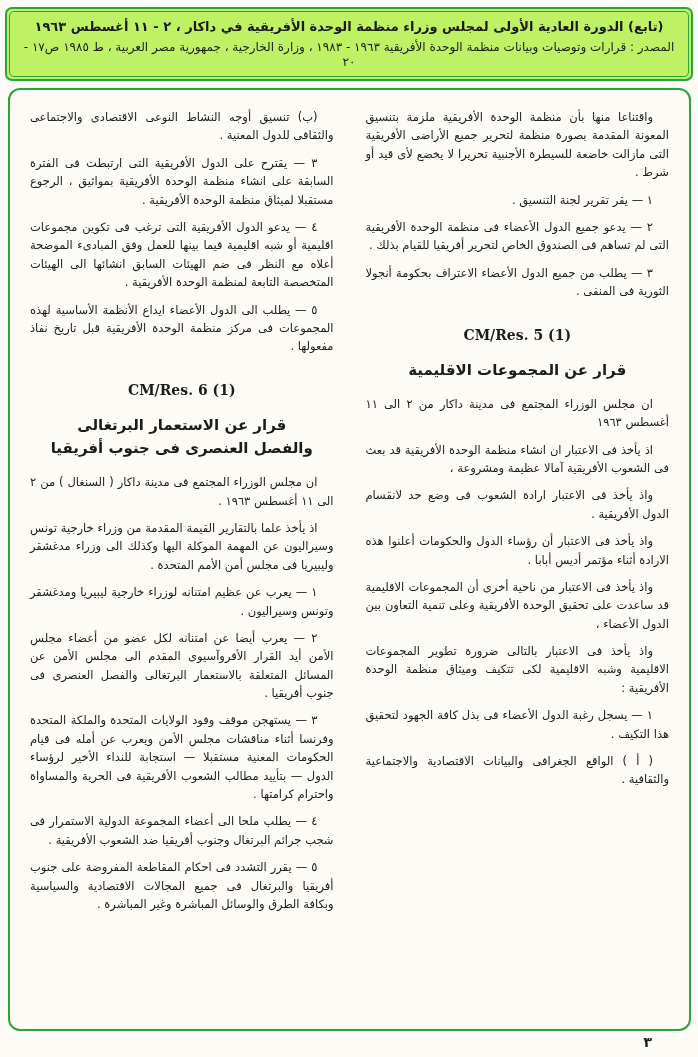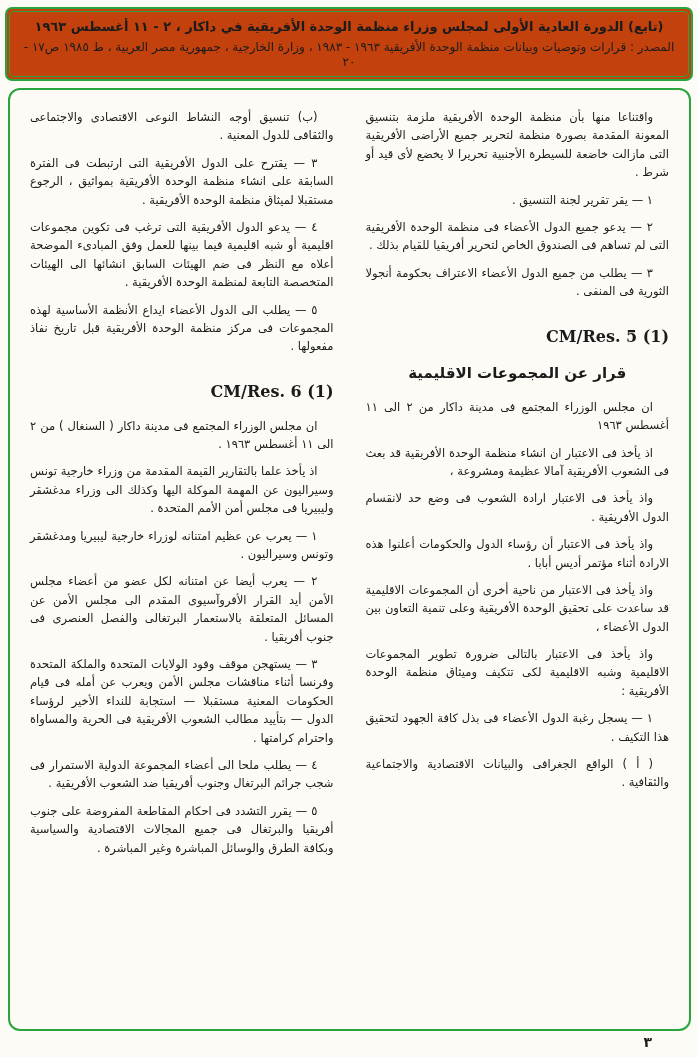--- a/index.html
+++ b/index.html
@@ -12,21 +12,21 @@
     font-family: "DejaVu Sans", sans-serif;
     color: #1b1b1b;
     overflow: hidden;
     margin: 0 auto;
   }
   .header-box {
     position: absolute; top: 7px; left: 5px; right: 5px;
     border: 2px solid var(--green);
     border-radius: 7px;
     padding: 2px;
-    background: #c2410c;
+    background: #bef264;
   }
   .header-inner {
     border: 1px solid var(--green);
     border-radius: 5px;
     padding: 6px 10px 5px;
     text-align: center;
     direction: rtl;
   }
   .header-title { font-size: 13px; font-weight: bold; line-height: 1.35; }
   .header-source { font-size: 12px; margin-top: 4px; line-height: 1.3; }
@@ -43,24 +43,24 @@
   .column { flex: 1; direction: rtl; min-width: 0; }
   .para {
     font-size: 11.5px;
     line-height: 1.6;
     text-align: justify;
     margin-bottom: 9px;
     text-indent: 16px;
   }
   .res-code {
     direction: ltr;
-    text-align: right;
+    text-align: center;
     font-family: "DejaVu Serif", serif;
     font-weight: bold;
-    font-size: 16px;
+    font-size: 14px;
     margin: 26px 0 16px;
   }
   .res-title {
     font-size: 15px;
     font-weight: bold;
     text-align: center;
     line-height: 1.55;
     margin: 0 0 13px;
   }
   .page-number {
@@ -99,20 +99,24 @@
         <p class="para">١ — يسجل رغبة الدول الأعضاء فى بذل كافة الجهود لتحقيق هذا التكيف .</p>
         <p class="para">( أ )  الواقع الجغرافى والبيانات الاقتصادية والاجتماعية والثقافية .</p>
       </div>
 
       <div class="column">
         <p class="para">(ب) تنسيق أوجه النشاط النوعى الاقتصادى والاجتماعى والثقافى للدول المعنية .</p>
         <p class="para">٣ — يقترح على الدول الأفريقية التى ارتبطت فى الفترة السابقة على انشاء منظمة الوحدة الأفريقية بمواثيق ، الرجوع مستقبلا لميثاق منظمة الوحدة الأفريقية .</p>
         <p class="para">٤ — يدعو الدول الأفريقية التى ترغب فى تكوين مجموعات اقليمية أو شبه اقليمية فيما بينها للعمل وفق المبادىء الموضحة أعلاه مع النظر فى ضم الهيئات السابق انشائها الى الهيئات المتخصصة التابعة لمنظمة الوحدة الأفريقية .</p>
         <p class="para">٥ — يطلب الى الدول الأعضاء ايداع الأنظمة الأساسية لهذه المجموعات فى مركز منظمة الوحدة الأفريقية قبل تاريخ نفاذ مفعولها .</p>
         <div class="res-code">CM/Res. 6 (1)</div>
+        <h2 class="res-title">
+          <span style="display:block">قرار عن الاستعمار البرتغالى</span>
+          <span style="display:block">والفصل العنصرى فى جنوب أفريقيا</span>
+        </h2>
         <p class="para">ان مجلس الوزراء المجتمع فى مدينة داكار ( السنغال ) من ٢ الى ١١ أغسطس ١٩٦٣ .</p>
         <p class="para">اذ يأخذ علما بالتقارير القيمة المقدمة من وزراء خارجية تونس وسيراليون عن المهمة الموكلة اليها وكذلك الى وزراء مدغشقر وليبيريا فى مجلس أمن الأمم المتحدة .</p>
         <p class="para">١ — يعرب عن عظيم امتنانه لوزراء خارجية ليبيريا ومدغشقر وتونس وسيراليون .</p>
         <p class="para">٢ — يعرب أيضا عن امتنانه لكل عضو من أعضاء مجلس الأمن أيد القرار الأفروآسيوى المقدم الى مجلس الأمن عن المسائل المتعلقة بالاستعمار البرتغالى والفصل العنصرى فى جنوب أفريقيا .</p>
         <p class="para">٣ — يستهجن موقف وفود الولايات المتحدة والملكة المتحدة وفرنسا أثناء مناقشات مجلس الأمن ويعرب عن أمله فى قيام الحكومات المعنية مستقبلا — استجابة للنداء الأخير لرؤساء الدول — بتأييد مطالب الشعوب الأفريقية فى الحرية والمساواة واحترام كرامتها .</p>
         <p class="para">٤ — يطلب ملحا الى أعضاء المجموعة الدولية الاستمرار فى شجب جرائم البرتغال وجنوب أفريقيا ضد الشعوب الأفريقية .</p>
         <p class="para">٥ — يقرر التشدد فى احكام المقاطعة المفروضة على جنوب أفريقيا والبرتغال فى جميع المجالات الاقتصادية والسياسية وبكافة الطرق والوسائل المباشرة وغير المباشرة .</p>
       </div>
 
     </div>

